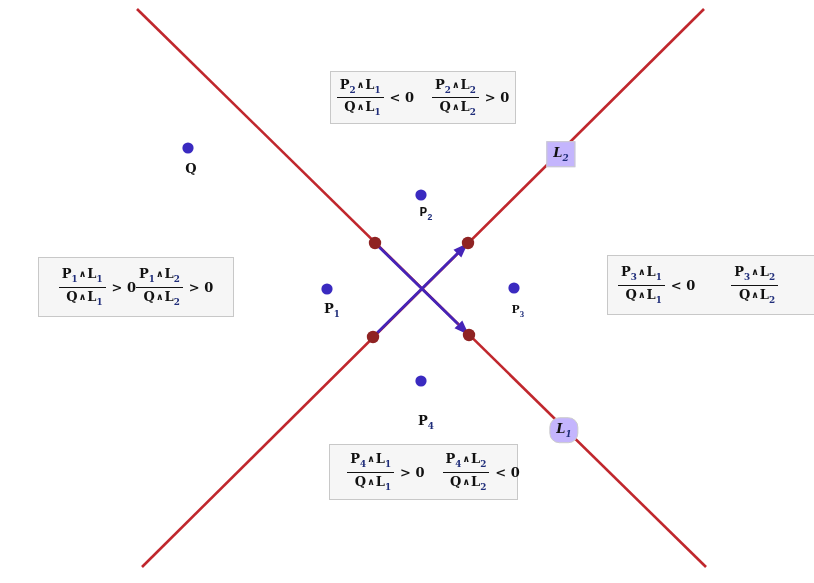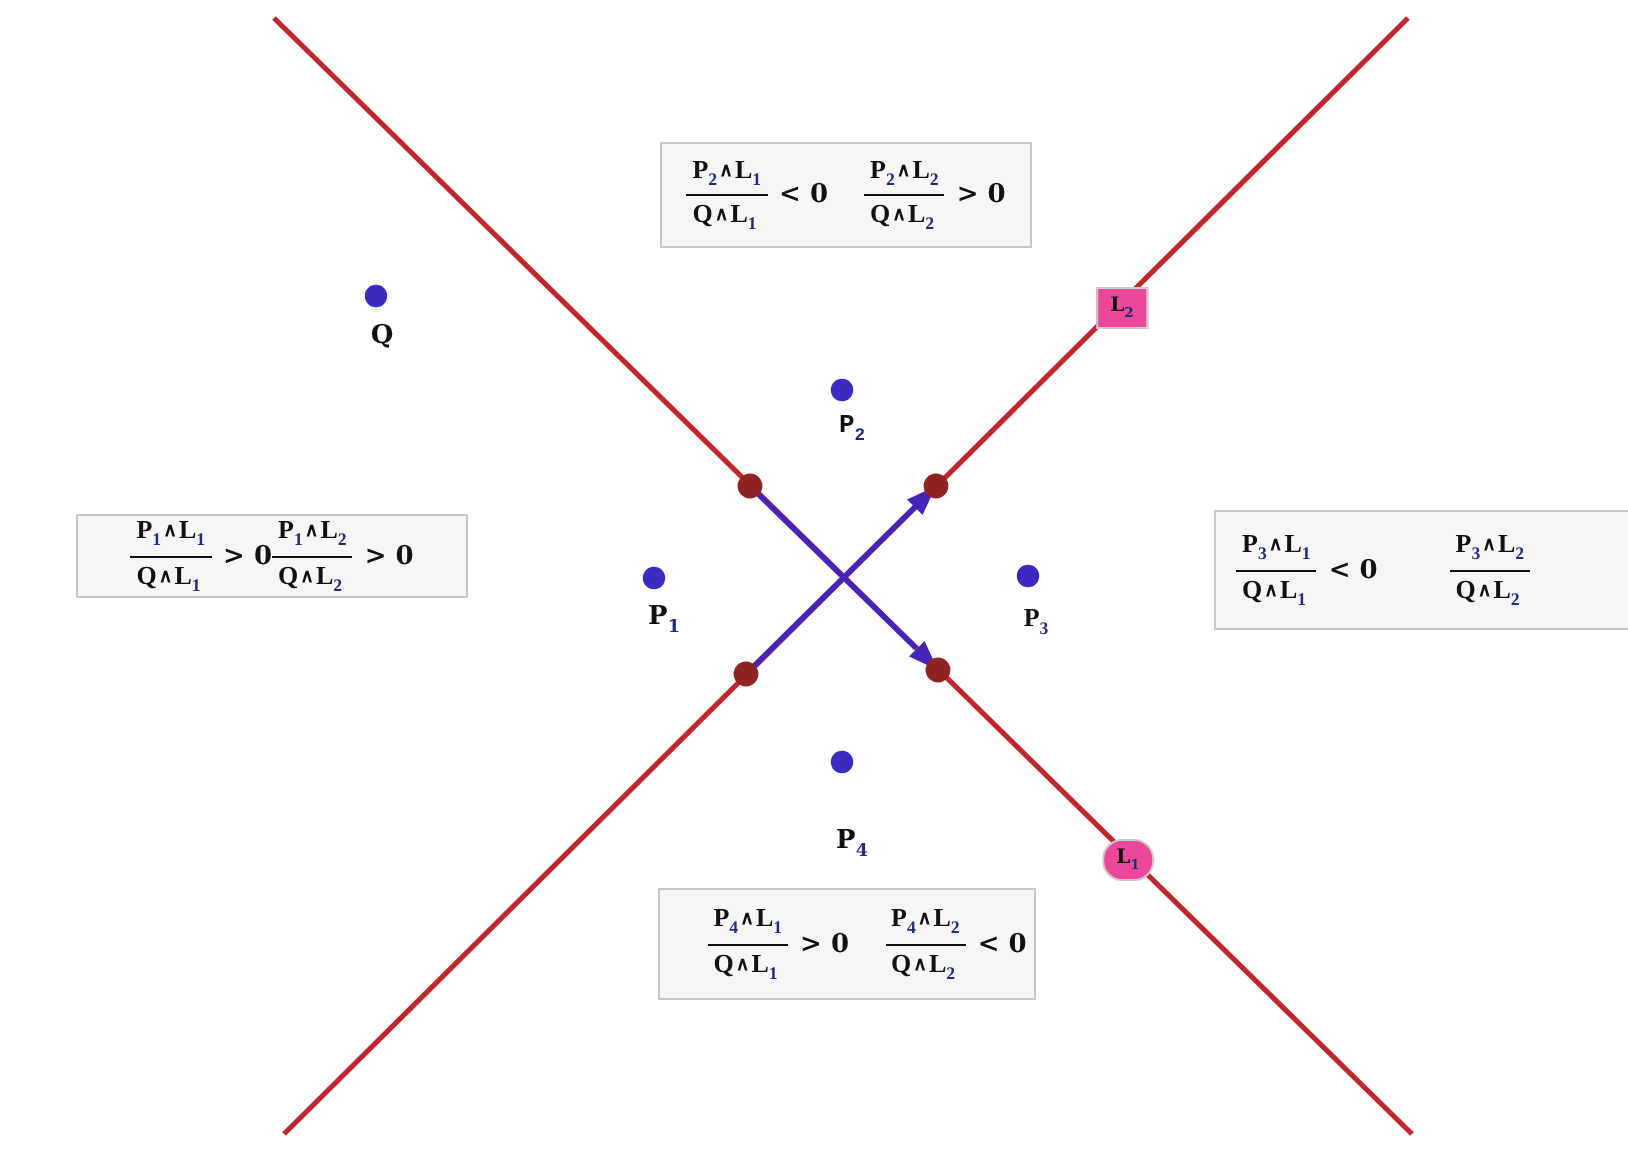--- a/index.html
+++ b/index.html
@@ -20,26 +20,26 @@
     border: 1px solid #c8c8c8;
     display: flex;
     align-items: center;
     justify-content: center;
     box-sizing: border-box;
     font-weight: bold;
     font-size: 13px;
     color: #111111;
   }
   .fbox-top    { left: 330px; top: 71px;  width: 186px; height: 53px; gap: 18px; }
-  .fbox-left   { left: 38px;  top: 257px; width: 196px; height: 42px; }
+  .fbox-left   { left: 38px;  top: 257px; width: 196px; height: 60px; }
   .fbox-right  { left: 607px; top: 255px; width: 236px; height: 60px; gap: 36px; justify-content: flex-start; padding-left: 10px; }
   .fbox-bottom { left: 329px; top: 444px; width: 189px; height: 56px; gap: 18px; padding-left: 20px; }
 
   .term { display: flex; align-items: center; gap: 6px; }
-  .frac { display: inline-block; text-align: left; line-height: 1.1; font-family: Liberation Serif, serif; }
+  .frac { display: inline-block; text-align: right; line-height: 1.1; }
   .frac .num { display: block; border-bottom: 1.6px solid #111111; padding: 0 3px 2px 3px; }
   .frac .den { display: block; padding: 2px 3px 0 3px; }
   .rel { white-space: pre; font-weight: bold; }
 
   sub { font-size: 0.68em; color: #1f2d7a; font-weight: bold; }
   .op { font-size: 0.72em; padding: 0 1px; color: #111111; position: relative; top: -1px; }
 
   
   .ptlabel {
     position: absolute;
@@ -47,26 +47,27 @@
     font-weight: bold;
     font-size: 13px;
     color: #111111;
     white-space: nowrap;
   }
 
   
   .linelabel {
     position: absolute;
     transform: translate(-50%, -50%);
-    background: #ec4899;
+    background: #c4b5fd;
     border: 1px solid #cccccc;
     padding: 3px 6px;
     font-weight: bold;
-    font-size: 10px;
+    font-size: 13px;
     color: #111111;
+    font-style: italic;
   }
 </style>
 </head>
 <body>
 
 <div id="stage">
 
   <svg id="plot-svg" width="814" height="583" viewBox="0 0 814 583">
 
     <line x1="137" y1="9" x2="706" y2="567" stroke-width="2.6" stroke="#c0272d"></line>

